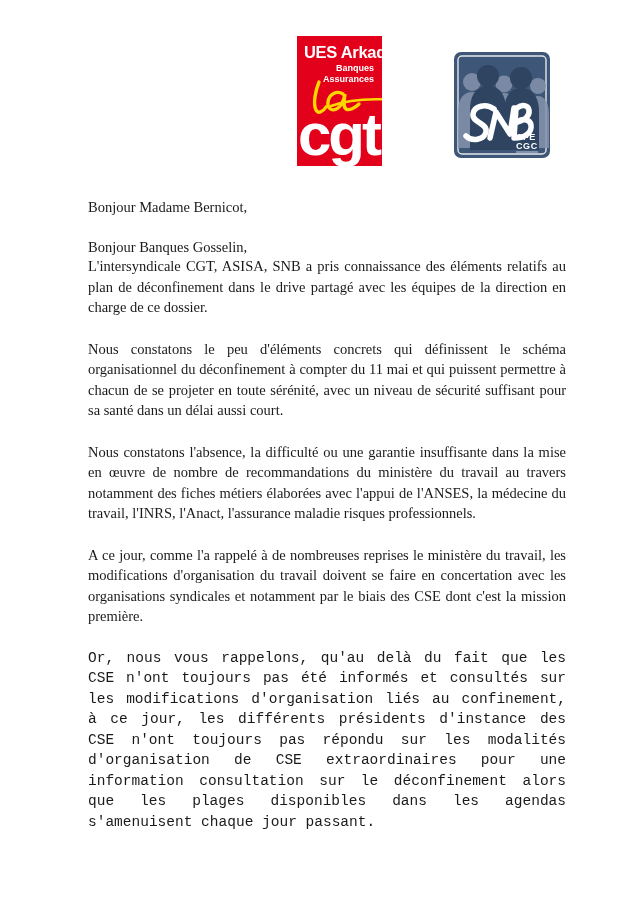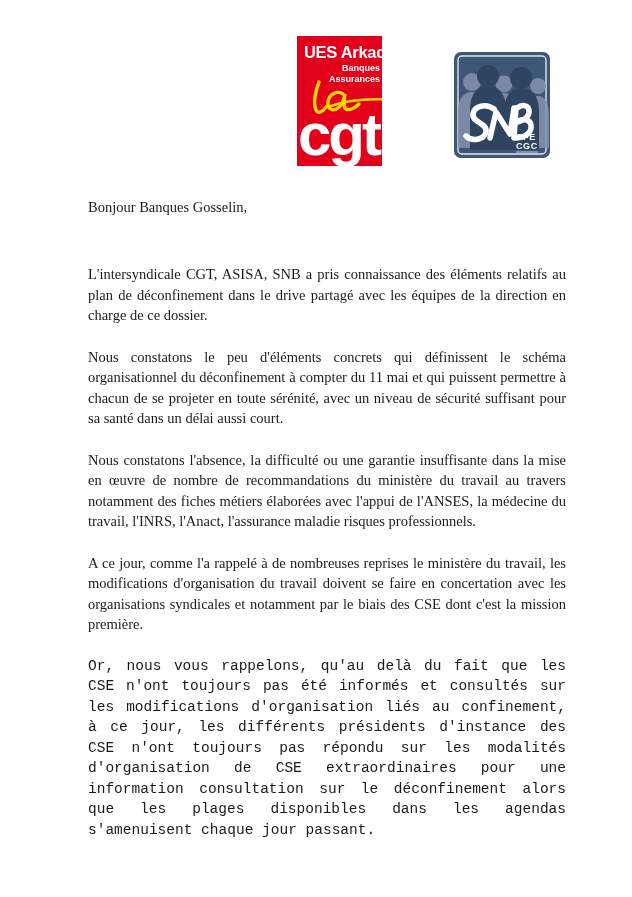--- a/index.html
+++ b/index.html
@@ -49,21 +49,21 @@
     top: 7px;
     color: #ffffff;
     font-family: "Liberation Sans", sans-serif;
     font-weight: bold;
     font-size: 16.5px;
     letter-spacing: -0.3px;
     white-space: nowrap;
   }
   .cgt-sub {
     position: absolute;
-    right: 2px;
+    right: 8px;
     top: 27px;
     color: #ffffff;
     font-family: "Liberation Sans", sans-serif;
     font-weight: bold;
     font-size: 9px;
     line-height: 10.5px;
     text-align: right;
     white-space: nowrap;
   }
   .cgt-la {
@@ -105,21 +105,20 @@
   }
   .greeting {
     font-size: 14.5px;
     line-height: 18px;
     margin: 0 0 22px 0;
     text-align: left;
   }
   .greeting.second { margin-bottom: 0; }
 
   .paragraphs {
-    margin-top: 48px;
   }
   .para {
     font-size: 14.5px;
     line-height: 20.5px;
     text-align: justify;
     text-justify: inter-word;
     margin: 0 0 21px 0;
     hyphens: none;
   }
   .para:last-child { margin-bottom: 0; font-family: Liberation Mono, monospace; }
@@ -179,20 +178,21 @@
         <text x="62" y="97">CGC</text>
       </g>
       <path d="M62 100 L84 100" stroke="#ffffff" stroke-width="1" opacity="0.7"></path>
     </svg>
   </div>
 
 </div>
 
 <div class="letter-body">
 
+  <p class="greeting">Bonjour Madame Bernicot,</p>
   <p class="greeting second">Bonjour Banques Gosselin,</p>
 
   <div class="paragraphs">
     <p class="para">L'intersyndicale CGT, ASISA, SNB a pris connaissance des éléments relatifs au plan de déconfinement dans le drive partagé avec les équipes de la direction en charge de ce dossier.</p>
     <p class="para">Nous constatons le peu d'éléments concrets qui définissent le schéma organisationnel du déconfinement à compter du 11 mai et qui puissent permettre à chacun de se projeter en toute sérénité, avec un niveau de sécurité suffisant pour sa santé dans un délai aussi court.</p>
     <p class="para">Nous constatons l'absence, la difficulté ou une garantie insuffisante dans la mise en œuvre de nombre de recommandations du ministère du travail au travers notamment des fiches métiers élaborées avec l'appui de l'ANSES, la médecine du travail, l'INRS, l'Anact, l'assurance maladie risques professionnels.</p>
     <p class="para">A ce jour, comme l'a rappelé à de nombreuses reprises le ministère du travail, les modifications d'organisation du travail doivent se faire en concertation avec les organisations syndicales et notamment par le biais des CSE dont c'est la mission première.</p>
     <p class="para">Or, nous vous rappelons, qu'au delà du fait que les CSE n'ont toujours pas été informés et consultés sur les modifications d'organisation liés au confinement, à ce jour, les différents présidents d'instance des CSE n'ont toujours pas répondu sur les modalités d'organisation de CSE extraordinaires pour une information consultation sur le déconfinement alors que les plages disponibles dans les agendas s'amenuisent chaque jour passant.</p>
   </div>
 

